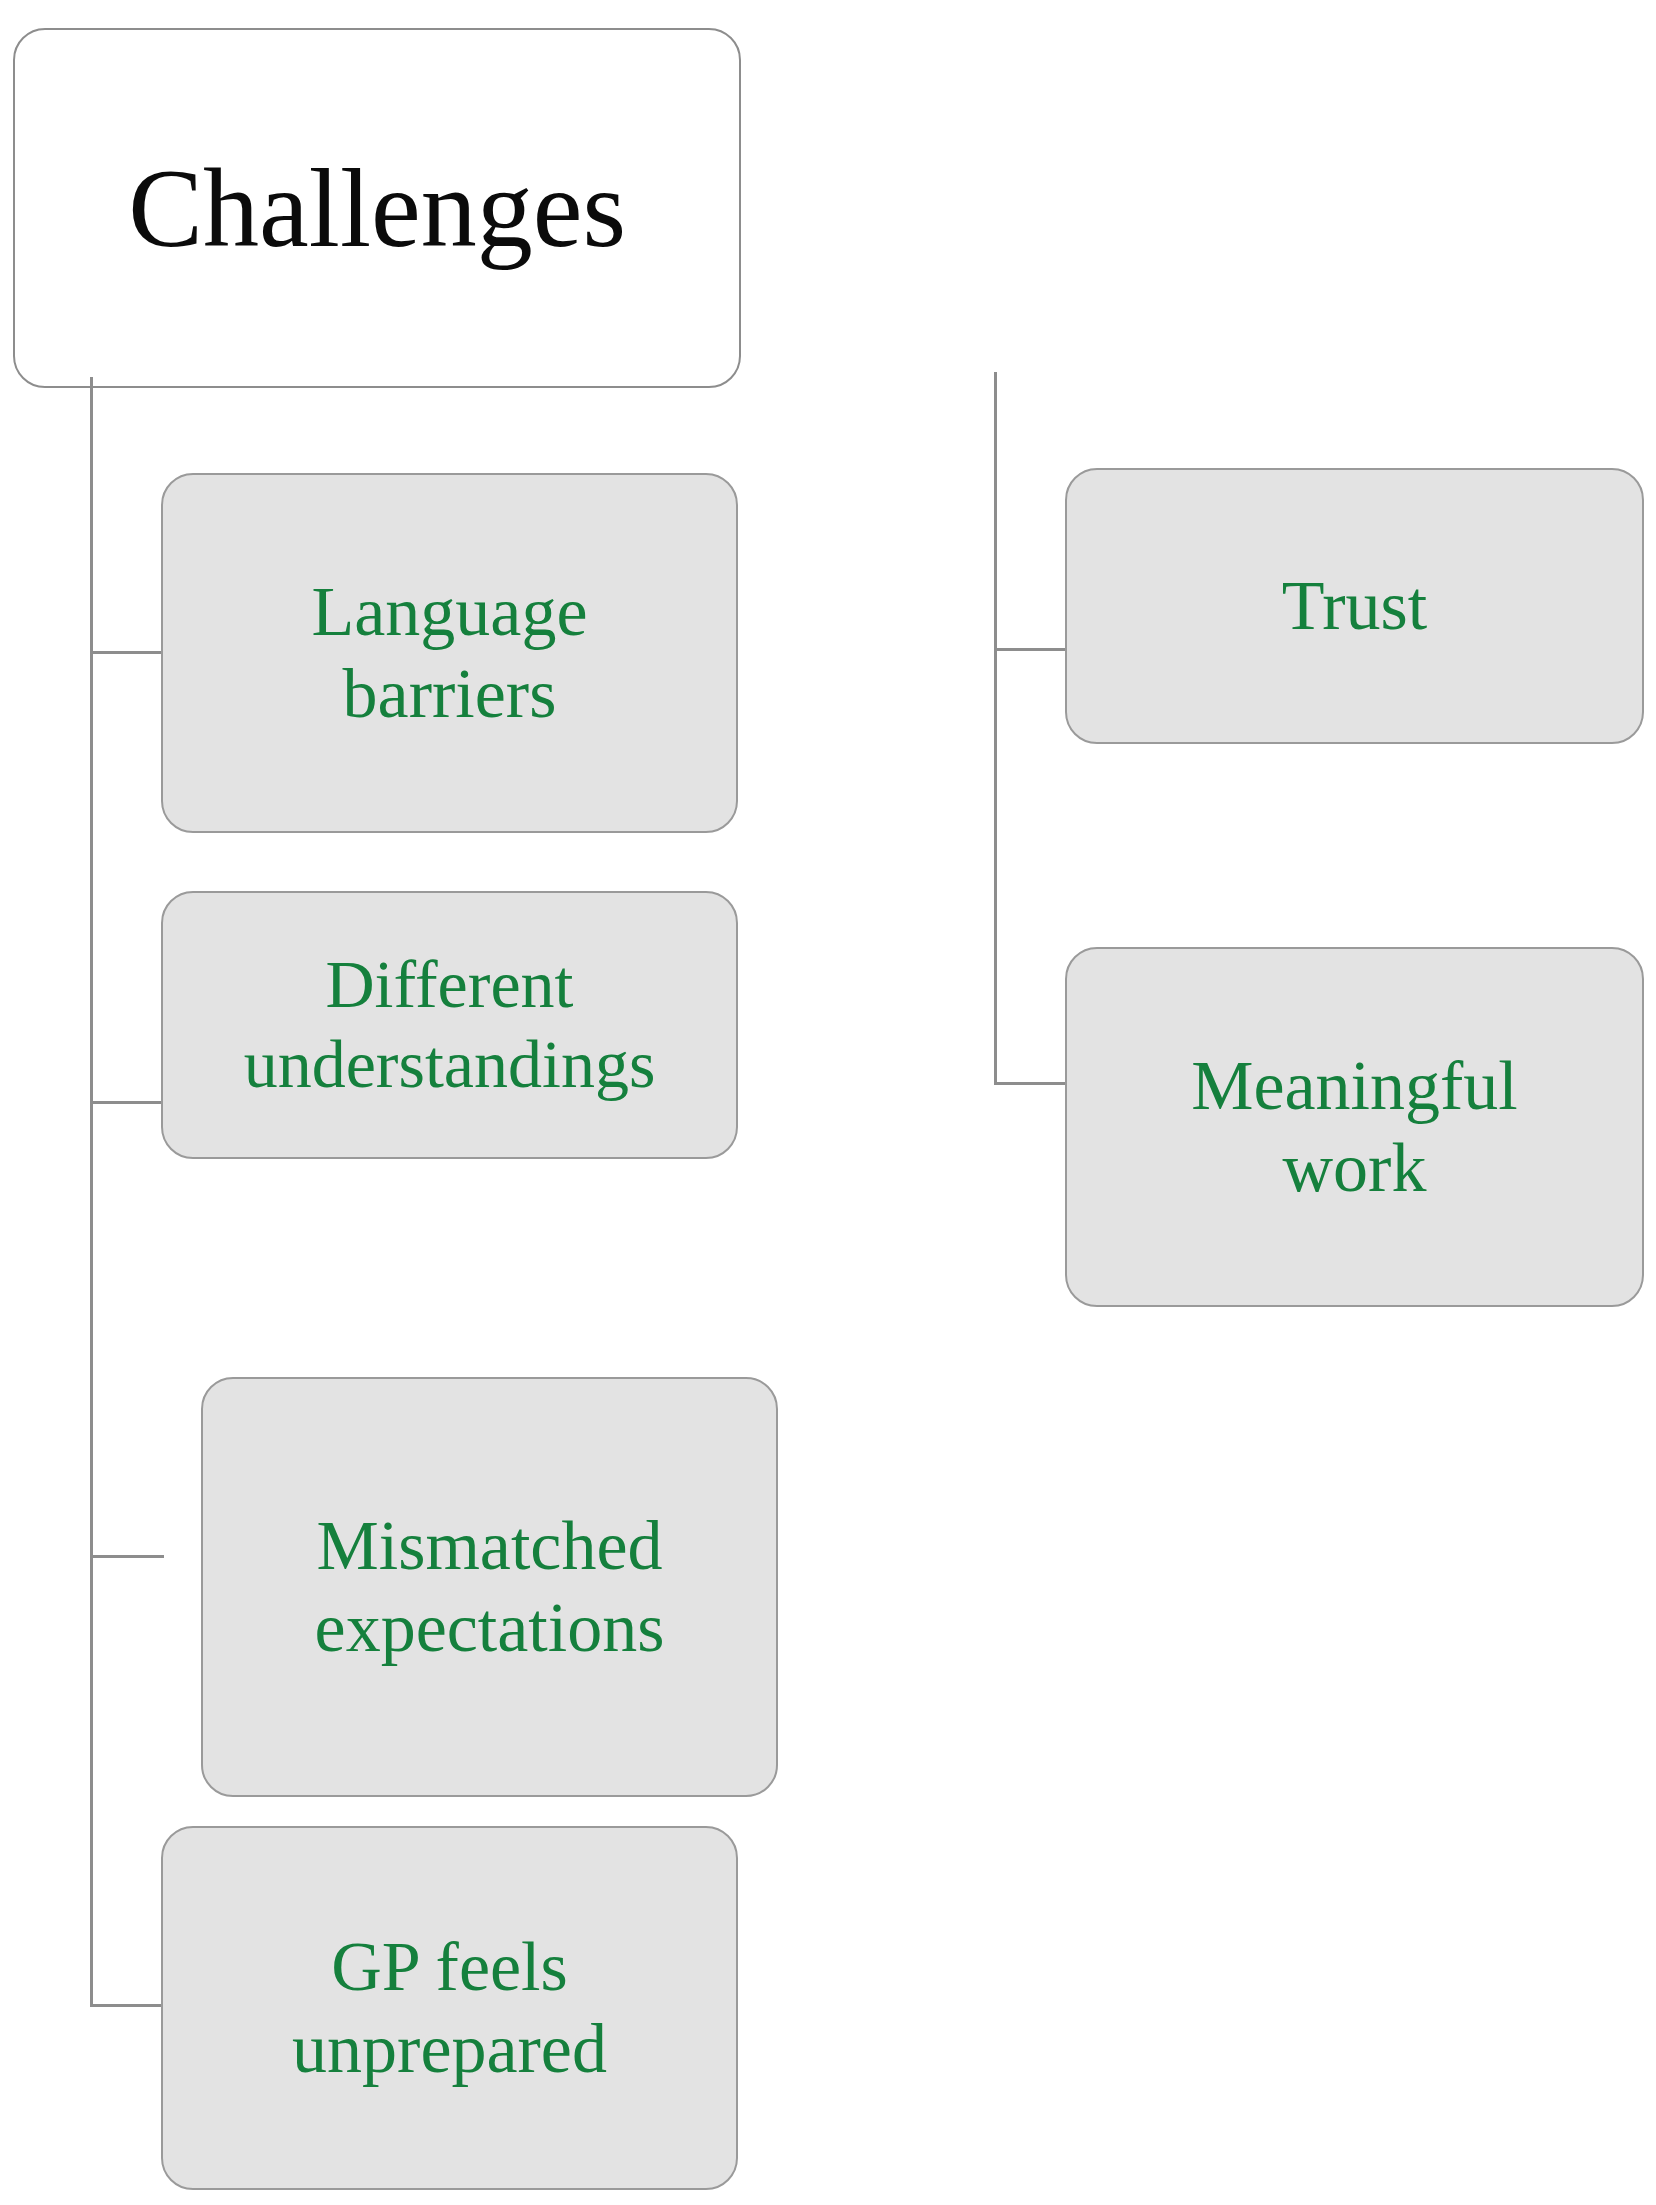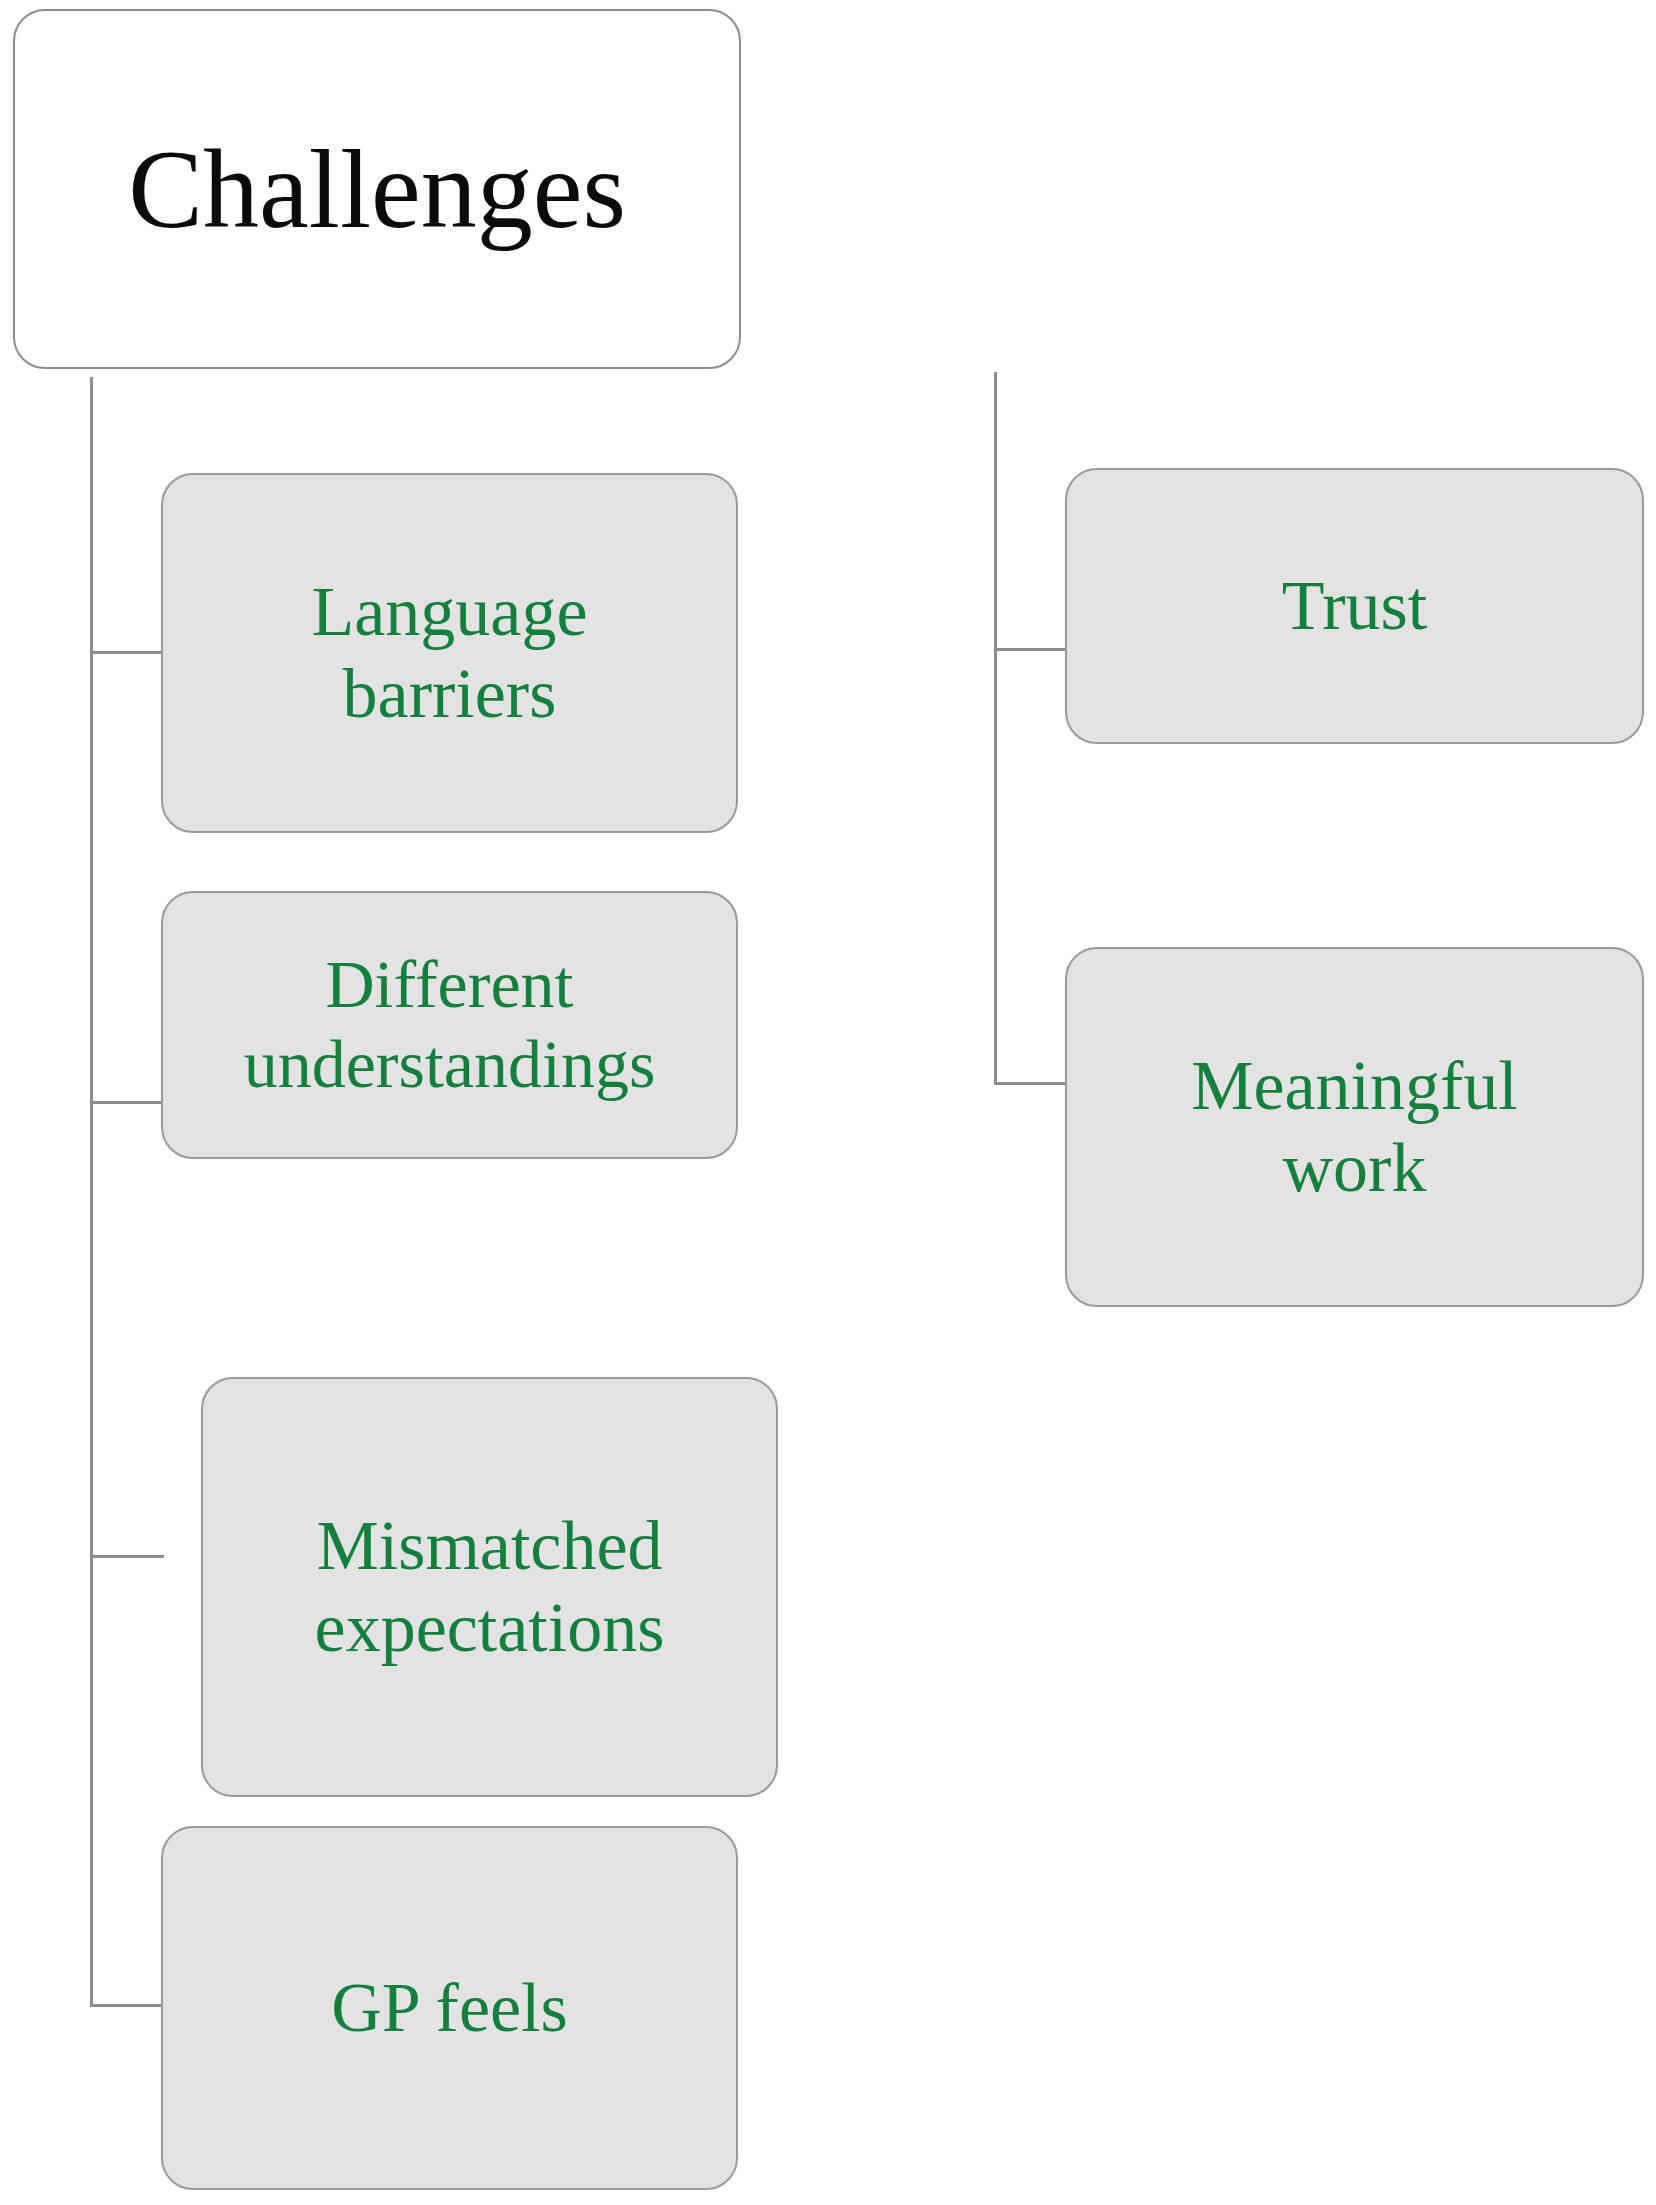--- a/index.html
+++ b/index.html
@@ -25,21 +25,21 @@
     border-radius: 32px;
     box-sizing: border-box;
     display: flex;
     align-items: center;
     justify-content: center;
     color: #0b0b0b;
     line-height: 1.02;
     white-space: nowrap;
   }
   #root-challenges {
-    left: 13.2px;  top: 9px;
+    left: 13.2px;  top: 28px;
     width: 728px; height: 360px;
     font-size: 112px;
   }
   #root-facilitators {
     left: 921px; top: 19px;
     width: 723px; height: 355px;
     font-size: 106px;
   }
 
   
@@ -124,20 +124,21 @@
   <div class="leaf-box leaf-left" id="leaf-expectations">
     <span>
       <span>Mismatched</span><br>
       <span>expectations</span>
     </span>
   </div>
 
   <div class="leaf-box leaf-left" id="leaf-unprepared">
     <span>
       <span>GP feels</span><br>
+      <span>unprepared</span>
     </span>
   </div>
 
 
   <div class="conn conn-v" id="trunk-right"></div>
   <div class="conn conn-h branch-right" id="branch-r1"></div>
   <div class="conn conn-h branch-right" id="branch-r2"></div>
 
   <div class="leaf-box leaf-right" id="leaf-trust">
     <span>

